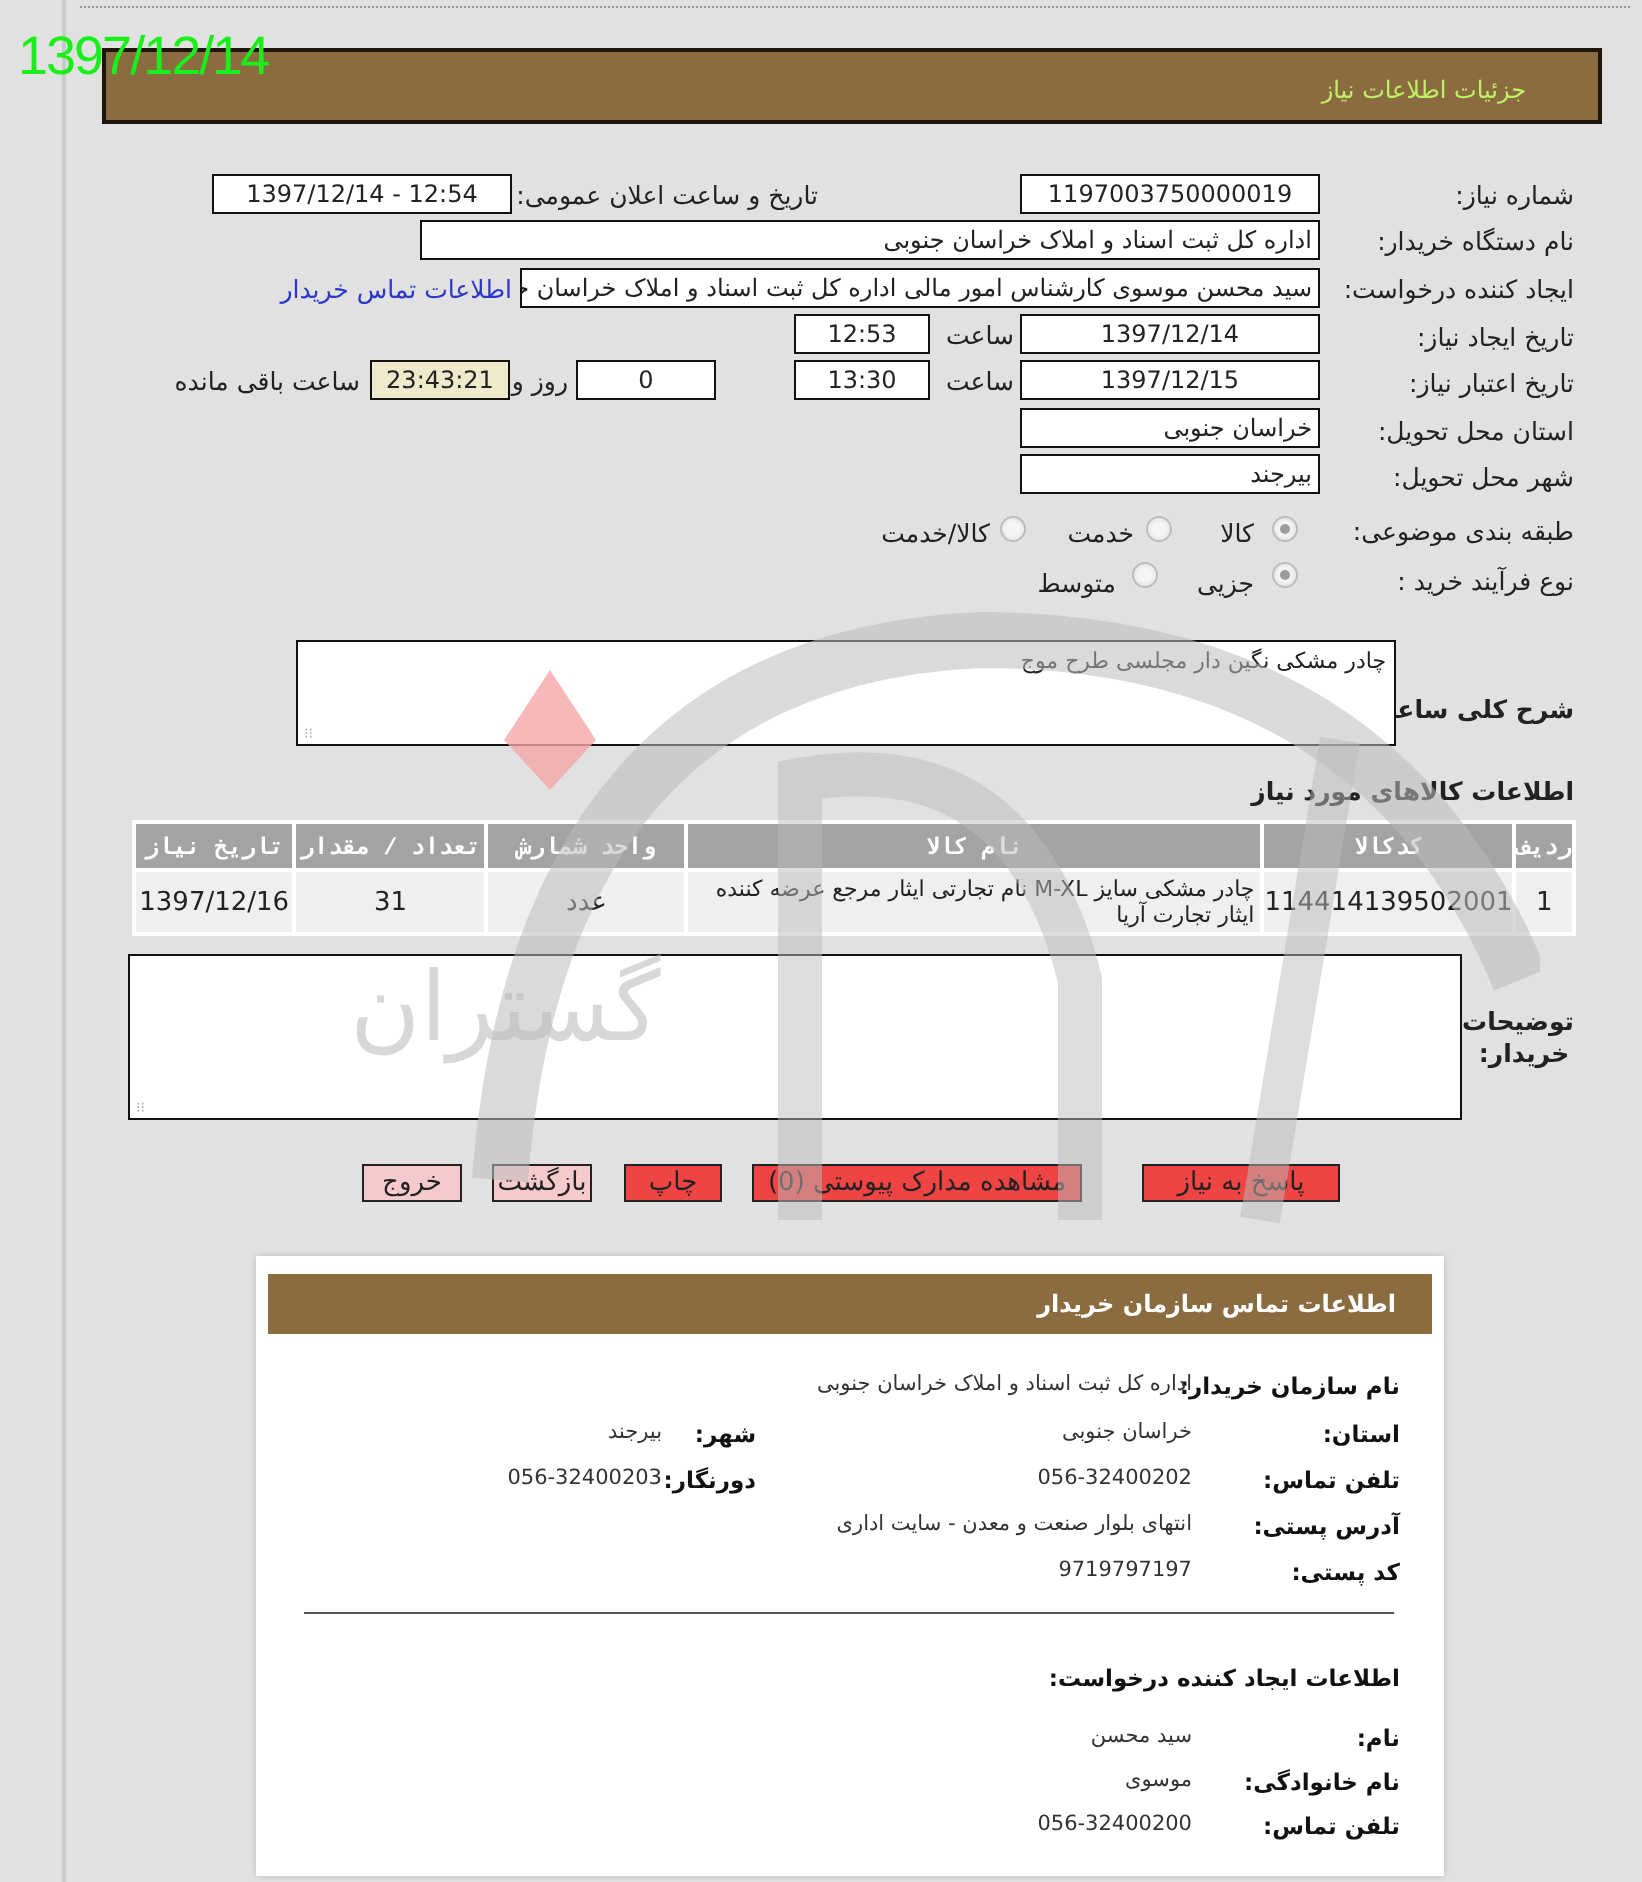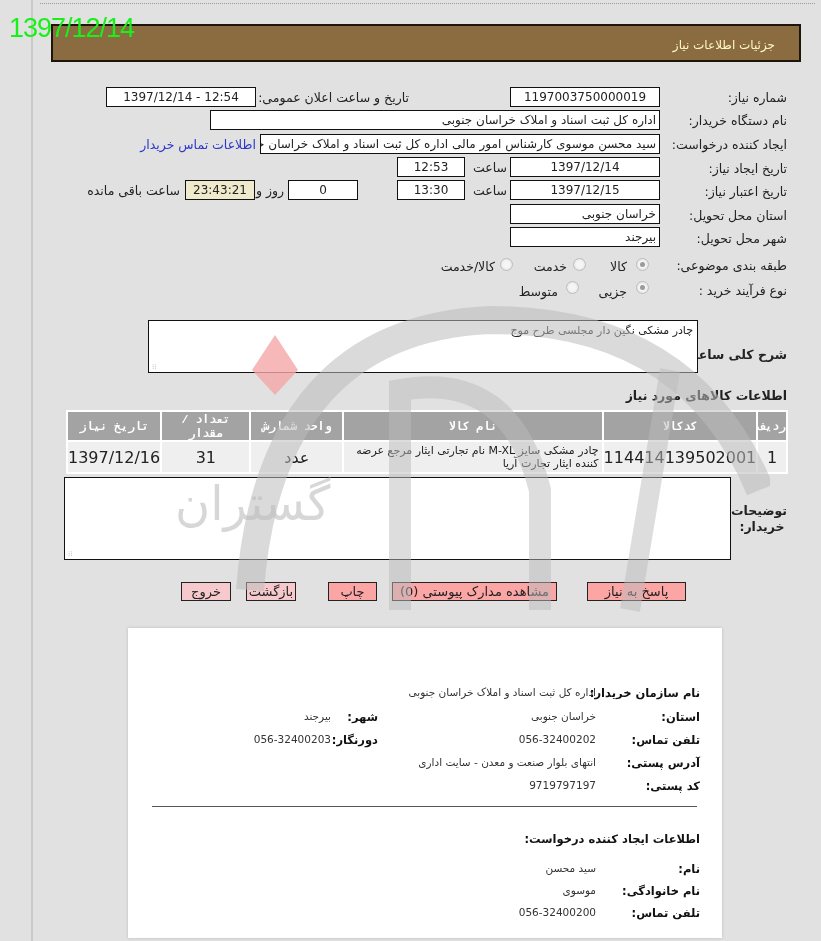--- a/index.html
+++ b/index.html
@@ -14,39 +14,39 @@
   .top-dots { position: absolute; left: 40px; right: 6px; top: 3px; border-top: 1px dotted #9a9a9a; }
   .stamp {
     position: absolute; left: 9px; top: 13px; z-index: 5;
     color: #19f019; font-family: "Liberation Sans", sans-serif; font-size: 27px; letter-spacing: -1px;
   }
   .header-bar {
     position: absolute; left: 51px; top: 24px; width: 750px; height: 38px;
     background: #8b6c41; border: 2px solid #1e160c;
   }
   .header-title {
-    position: absolute; right: 24px; top: 12px; color: #fef9c3; font-size: 12px; direction: rtl;
+    position: absolute; right: 36px; top: 12px; color: #bef264; font-size: 12px; direction: rtl;
   }
   .field { position: absolute; background: #fff; border: 1px solid #111; height: 20px; line-height: 18px; font-size: 12px; white-space: nowrap; overflow: hidden; }
   .center { text-align: center; }
   .rtl { direction: rtl; text-align: right; padding-right: 3px; }
   .lbl { position: absolute; direction: rtl; white-space: nowrap; font-size: 12.5px; color: #222; }
   .link { color: #2b38c8; }
   .hl { background: #eeeacb; }
   .radio { position: absolute; width: 13px; height: 13px; border-radius: 50%; border: 1px solid #bdbdbd; background: radial-gradient(circle, #f5f5f5 40%, #dadada 100%); }
   .radio.on::after { content: ""; position: absolute; left: 3px; top: 3px; width: 5px; height: 5px; border-radius: 50%; background: #9b9b9b; }
   .radio-lbl { position: absolute; font-size: 12.5px; direction: rtl; white-space: nowrap; }
   .textarea { position: absolute; background: #fff; border: 1px solid #111; }
   .grip { position: absolute; left: 3px; bottom: 2px; font-size: 7px; color: #aaa; line-height: 6px; }
   .section-lbl { position: absolute; direction: rtl; font-weight: bold; font-size: 12.5px; white-space: nowrap; }
   table.items { position: absolute; left: 66px; top: 410px; width: 722px; border-collapse: collapse; background: #fff; border: 1px solid #cfcfcf; direction: rtl; }
   table.items th { background: #a3a3a3; color: #fff; font-weight: bold; font-size: 11.5px; height: 24px; border: 2px solid #fff; font-family: Liberation Mono, monospace; }
-  table.items td { background: #efefef; font-size: 16px; height: 32px; border: 2px solid #fff; text-align: center; }
+  table.items td { background: #efefef; font-size: 13px; height: 32px; border: 2px solid #fff; text-align: center; }
   .btn { position: absolute; height: 19px; line-height: 17px; font-size: 13px; text-align: center; border: 1px solid #222; direction: rtl; }
-  .btn.green { background: #fca5a5; margin-left: 16px; }
+  .btn.green { background: #ef4444; }
   .btn.pink { background: #f6c9cd; }
   .card {
     position: absolute; left: 128px; top: 628px; width: 594px; height: 310px;
     background: #fff; box-shadow: 0 0 3px #bbb;
   }
   .card-head {
     position: absolute; left: 6px; top: 9px; width: 582px; height: 30px; background: #8b6c41;
   }
   .card-head span { position: absolute; right: 18px; top: 8px; color: #fff; font-weight: bold; font-size: 12px; direction: rtl; }
   .k { position: absolute; font-weight: bold; font-size: 11.5px; direction: rtl; white-space: nowrap; color: #111; }
@@ -154,20 +154,23 @@
   <span class="grip">⁝⁝</span>
 </div>
 
 <div class="btn green" style="left:571px;top:582px;width:99px">پاسخ به نیاز</div>
 <div class="btn green" style="left:376px;top:582px;width:165px">مشاهده مدارک پیوستی (0)</div>
 <div class="btn green" style="left:312px;top:582px;width:49px">چاپ</div>
 <div class="btn pink" style="left:246px;top:582px;width:50px">بازگشت</div>
 <div class="btn pink" style="left:181px;top:582px;width:50px">خروج</div>
 
 <div class="card">
+  <div class="card-head">
+    <span>اطلاعات تماس سازمان خریدار</span>
+  </div>
 
   <span class="k" style="right:22px;top:58px">نام سازمان خریدار:</span>
   <span class="v" style="right:126px;top:58px">اداره کل ثبت اسناد و املاک خراسان جنوبی</span>
 
   <span class="k" style="right:22px;top:82px">استان:</span>
   <span class="v" style="right:126px;top:82px">خراسان جنوبی</span>
   <span class="k" style="right:344px;top:82px">شهر:</span>
   <span class="v" style="right:391px;top:82px">بیرجند</span>
 
   <span class="k" style="right:22px;top:105px">تلفن تماس:</span>

